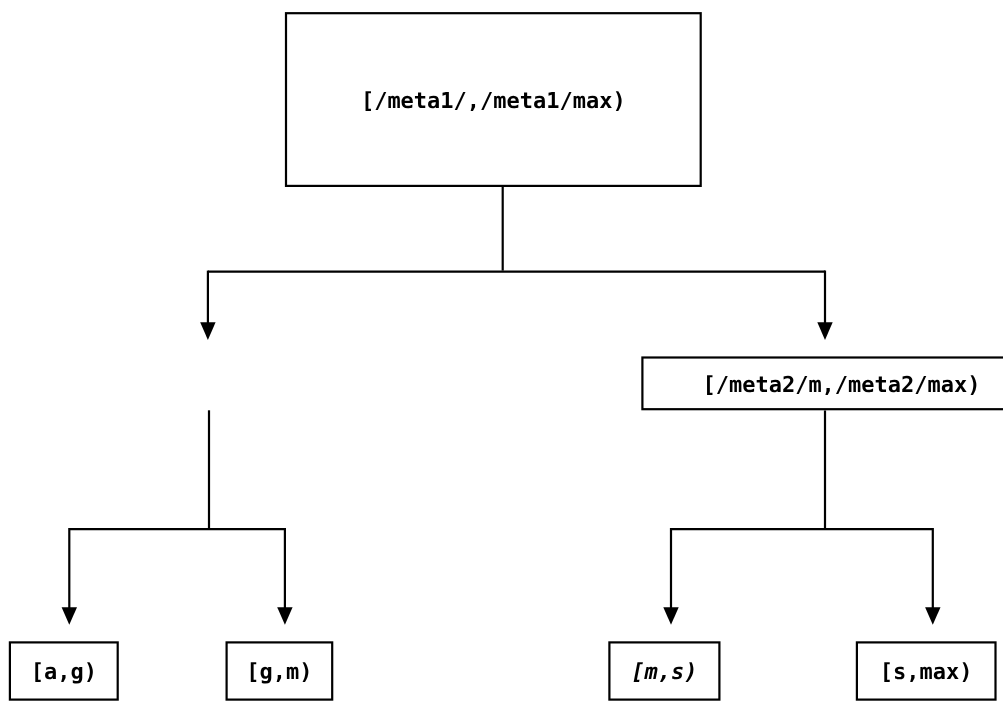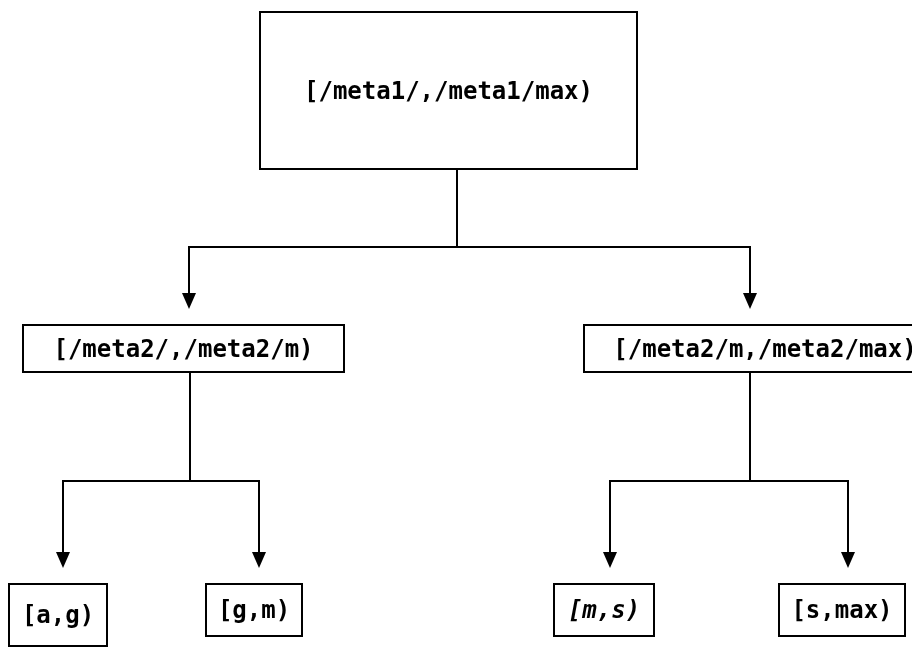--- a/index.html
+++ b/index.html
@@ -34,27 +34,27 @@
   .node {
     position: absolute;
     box-sizing: border-box;
     border: 2px solid #000000;
     background: #ffffff;
     color: #000000;
     display: flex;
     align-items: center;
     justify-content: center;
     font-weight: bold;
-    font-size: 24px;
+    font-size: 20px;
     white-space: nowrap;
   }
   .node-root       { left: 259px; top: 11px;  width: 379px; height: 159px; }
   .node-left       { left: 22px;  top: 324px; width: 323px; height: 49px; }
   .node-right      { left: 583px; top: 324px; width: 364px; height: 49px; }
-  .node-left-left  { left: 8px;   top: 583px; width: 100px; height: 64px; }
+  .node-left-left  { left: 8px;   top: 583px; width: 100px; height: 54px; }
   .node-left-right { left: 205px; top: 583px; width: 98px;  height: 54px; }
   .node-right-left { left: 553px; top: 583px; width: 102px; height: 54px; font-style: italic; }
   .node-right-right{ left: 778px; top: 583px; width: 128px; height: 54px; }
 </style>
 </head>
 <body>
 
 <div class="canvas">
 
   <svg class="connectors" width="912" height="652" viewBox="0 0 912 652" xmlns="http://www.w3.org/2000/svg">
@@ -78,23 +78,20 @@
     <path d="M610,480 L610,553"></path>
     <path d="M848,480 L848,553"></path>
     <polygon points="603,552 617,552 610,568"></polygon>
     <polygon points="841,552 855,552 848,568"></polygon>
   </svg>
 
   <div class="node node-root">
     <span>[/meta1/,/meta1/max)</span>
   </div>
 
-  <div class="node node-left">
-    <span>[/meta2/,/meta2/m)</span>
-  </div>
 
   <div class="node node-right">
     <span>[/meta2/m,/meta2/max)</span>
   </div>
 
   <div class="node node-left-left">
     <span>[a,g)</span>
   </div>
 
   <div class="node node-left-right">

